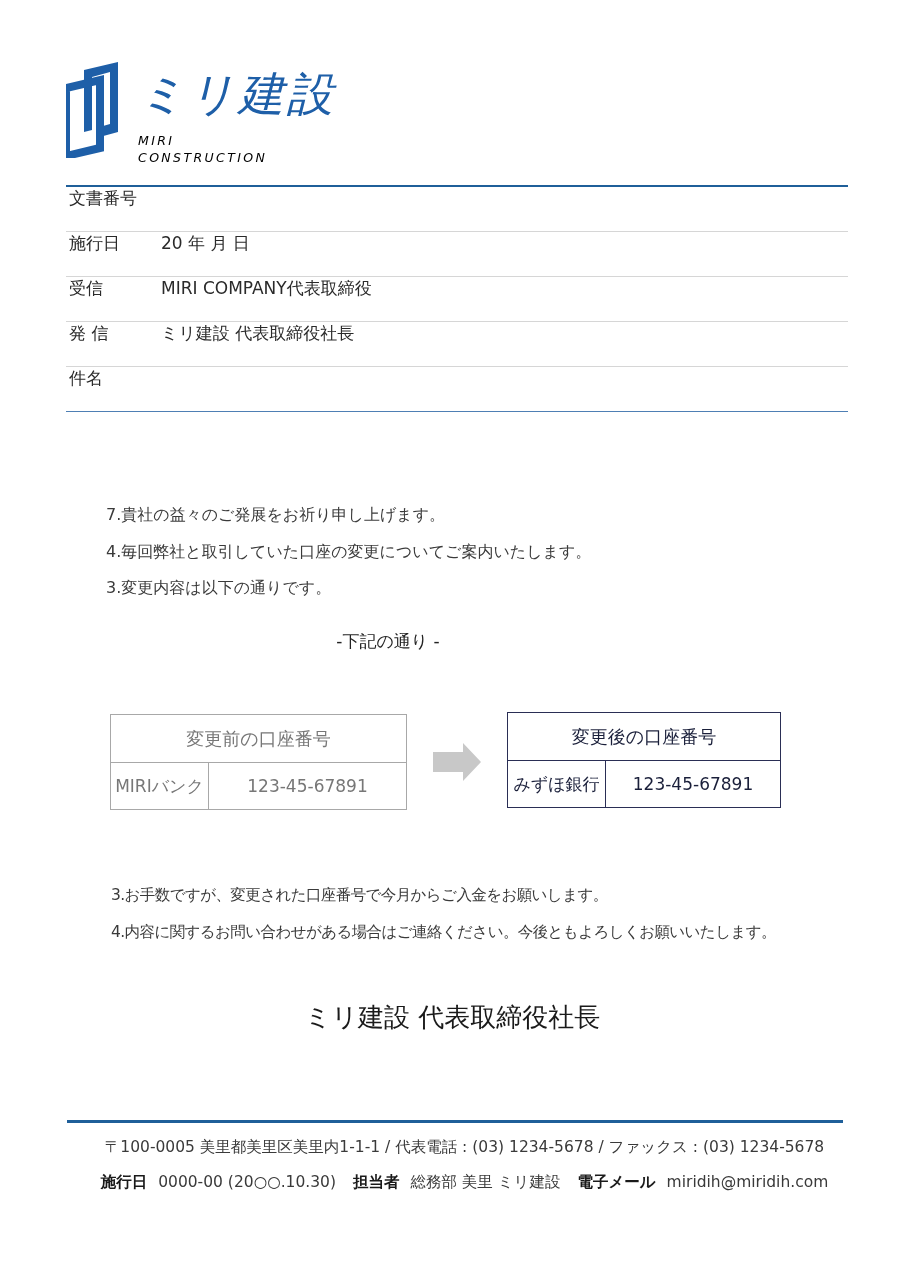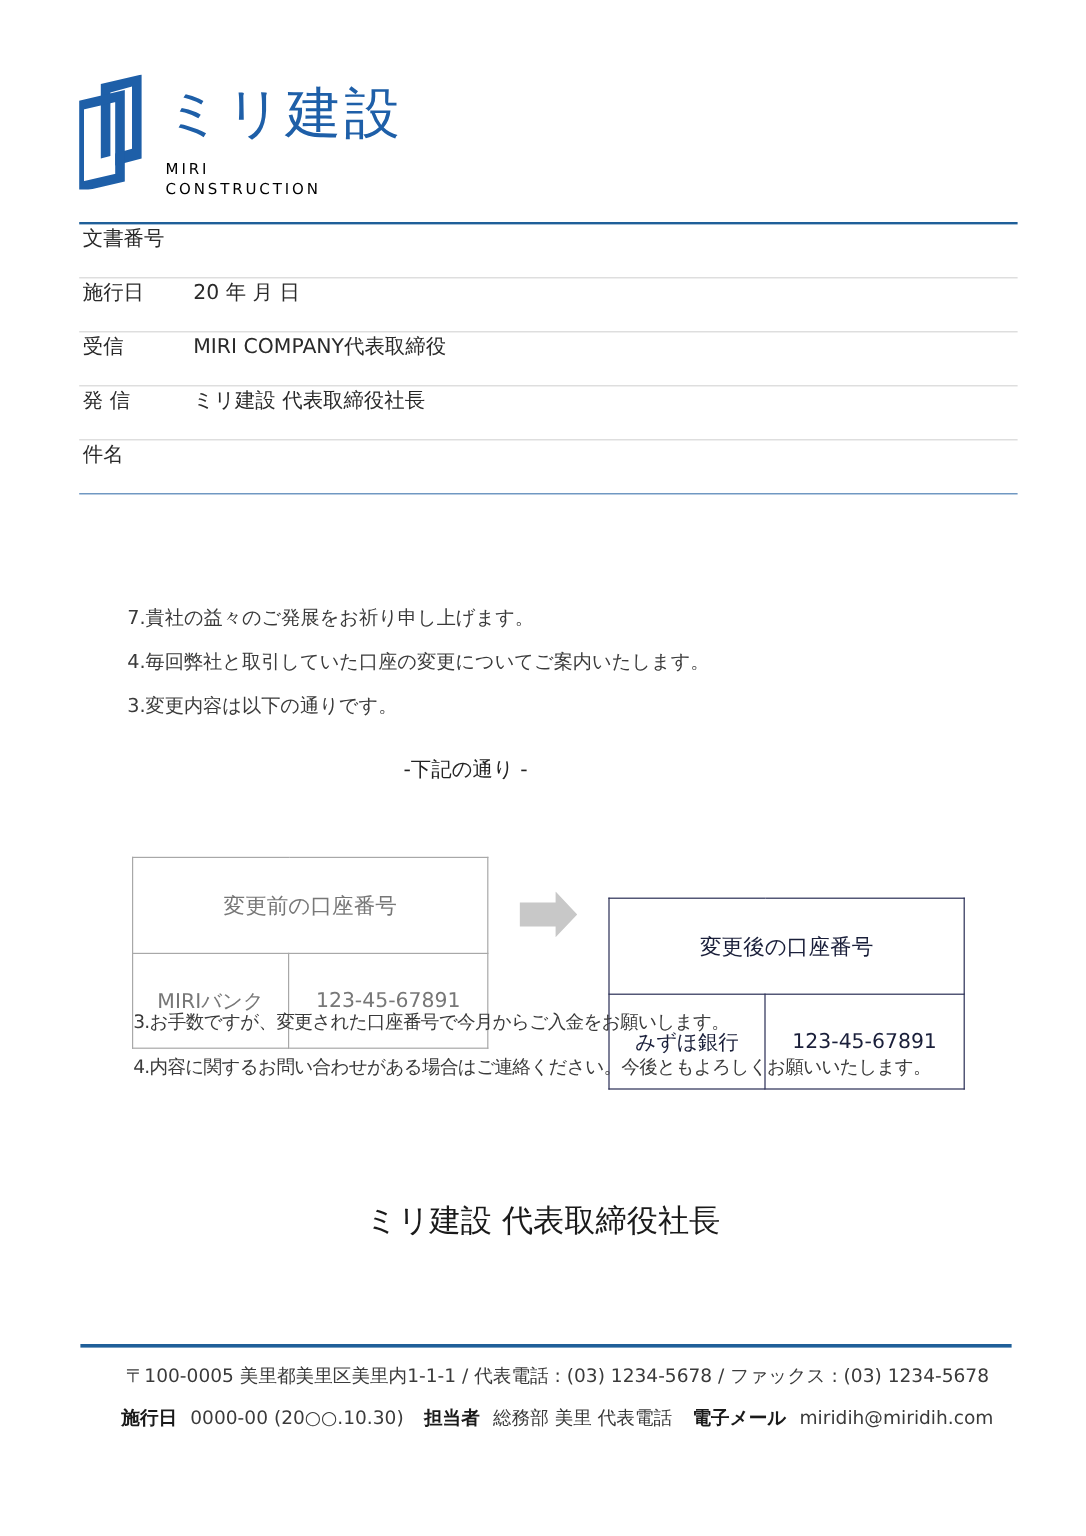--- a/index.html
+++ b/index.html
@@ -1,19 +1,19 @@
 <!DOCTYPE html>
 <html><head>
   <meta charset="utf-8">
   <style>
     html, body { margin: 0; padding: 0; background: #ffffff; }
     body { width: 905px; height: 1280px; position: relative; overflow: hidden;
            font-family: "DejaVu Sans", "Liberation Sans", sans-serif; color: #333333; }
 
-    .logo { position: absolute; left: 66px; top: 62px; width: 270px; height: 110px; }
+    .logo { position: absolute; left: 66px; top: 62px; width: 270px; height: 110px; font-style: italic; }
     .logo-mark { position: absolute; left: 0; top: 0; width: 56px; height: 96px; }
     .logo-title { position: absolute; left: 72px; top: 4px; font-size: 46px; line-height: 56px;
                   color: #1e5fa8; letter-spacing: 3px; white-space: nowrap; }
     .logo-sub { position: absolute; left: 72px; top: 70px; font-size: 12.5px; line-height: 17px;
                 color: #000000; letter-spacing: 2.4px; white-space: pre-line; }
 
     .meta-table { position: absolute; left: 66px; top: 185px; width: 782px;
                   border-top: 2px solid #1f5f99; border-bottom: 1.5px solid #4e7fb4; }
     .meta-row { display: flex; align-items: flex-start; height: 44px; border-bottom: 1.5px solid #d6d6d6;
                 font-size: 17px; color: #2a2a2a; }
@@ -21,34 +21,34 @@
     .meta-label { width: 92px; padding-left: 3px; white-space: nowrap; }
     .meta-value { white-space: nowrap; }
 
     .intro { position: absolute; left: 106px; top: 497px; font-size: 16px; line-height: 36.5px; color: #3a3a3a; }
     .intro div { white-space: nowrap; }
 
     .notice { position: absolute; left: 0; width: 776px; top: 630px; text-align: center;
               font-size: 17px; color: #222222; }
 
     .acct { position: absolute; border-collapse: collapse; }
-    .acct td { text-align: center; font-size: 17px; padding: 16px; }
+    .acct td { text-align: center; font-size: 17px; padding: 0; }
     .acct-before { left: 110px; top: 714px; width: 297px; color: #777777; }
     .acct-before td { border: 1.5px solid #a8a8a8; }
     .acct-before .h { height: 47px; font-size: 18px; }
     .acct-before .b { height: 46px; }
-    .acct-after { left: 507px; top: 712px; width: 297px; color: #1a1f3a; margin-top: 36px; }
+    .acct-after { left: 507px; top: 712px; width: 274px; color: #1a1f3a; }
     .acct-after td { border: 1.5px solid #2a2e55; }
     .acct-after .h { height: 47px; font-size: 18px; }
     .acct-after .b { height: 46px; }
     .bank { width: 97px; white-space: nowrap; }
 
     .arrow { position: absolute; left: 433px; top: 743px; width: 48px; height: 38px; }
 
-    .closing { position: absolute; left: 111px; top: 834px; font-size: 15.5px; line-height: 37px;
+    .closing { position: absolute; left: 111px; top: 877px; font-size: 15.5px; line-height: 37px;
                color: #3a3a3a; letter-spacing: -0.6px; }
     .closing div { white-space: nowrap; }
 
     .signature { position: absolute; left: 0; width: 905px; top: 1000px; text-align: center;
                  font-family: "DejaVu Serif", "Liberation Serif", serif; font-size: 26px; color: #1a1a1a; }
 
     .footer-line { position: absolute; left: 67px; top: 1120px; width: 776px; height: 3px; background: #1f5f99; }
     .footer { position: absolute; left: 0; width: 905px; text-align: center; font-size: 15.5px; color: #3a3a3a; white-space: nowrap; padding-left: 12px; }
     .footer-addr { top: 1137px; }
     .footer-info { top: 1172px; }
@@ -131,16 +131,16 @@
 </div>
 
 <div class="signature">ミリ建設 代表取締役社長</div>
 
 <div class="footer-line"></div>
 <div class="footer footer-addr">〒100-0005 美里都美里区美里内1-1-1 / 代表電話 : (03) 1234-5678 / ファックス : (03) 1234-5678</div>
 <div class="footer footer-info">
   <b>施行日</b>
   <span class="v">0000-00 (20○○.10.30)</span>
   <b>担当者</b>
-  <span class="v">総務部 美里 代表電話</span>
+  <span class="v">総務部 美里 ミリ建設</span>
   <b>電子メール</b>
   <span>miridih@miridih.com</span>
 </div>
 
 </body></html>

